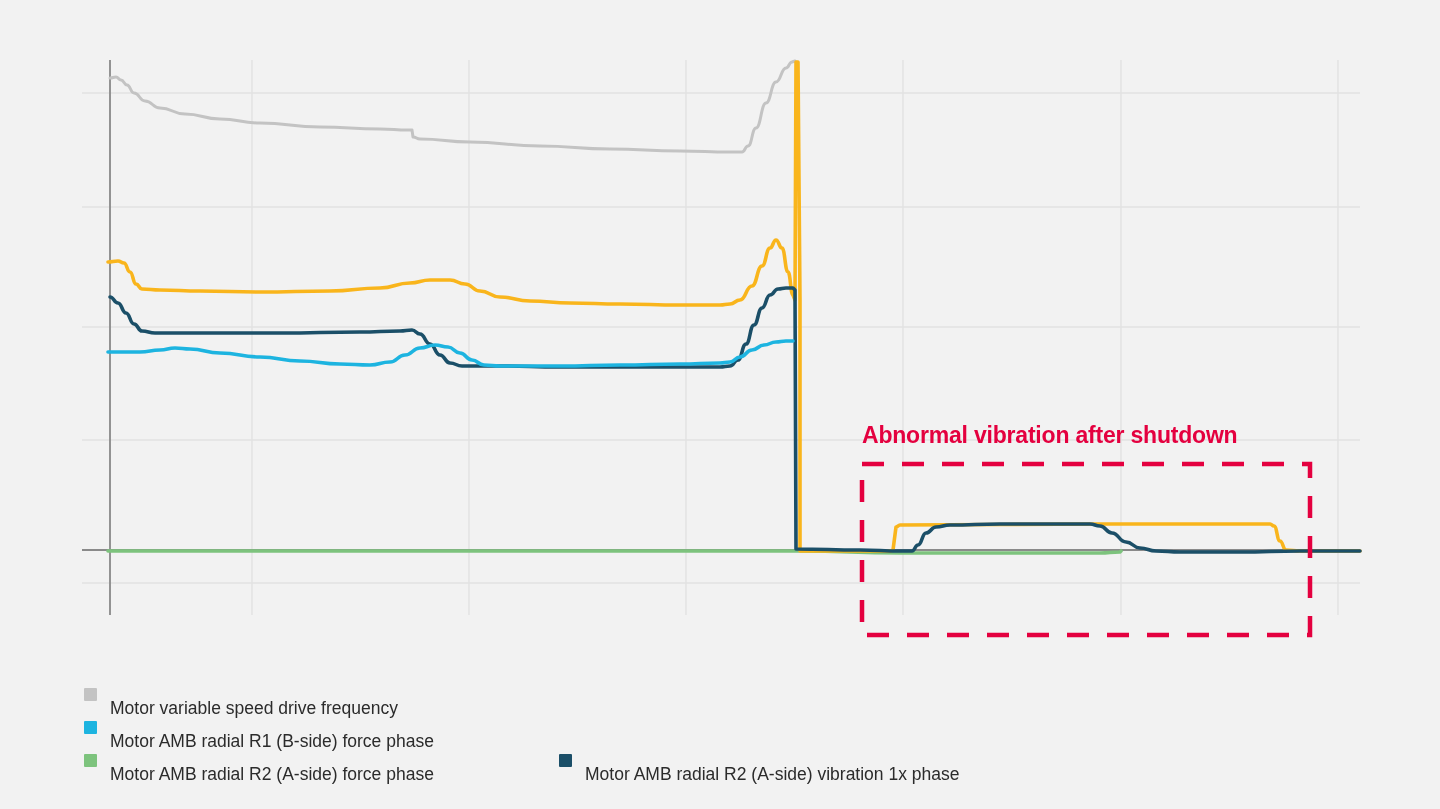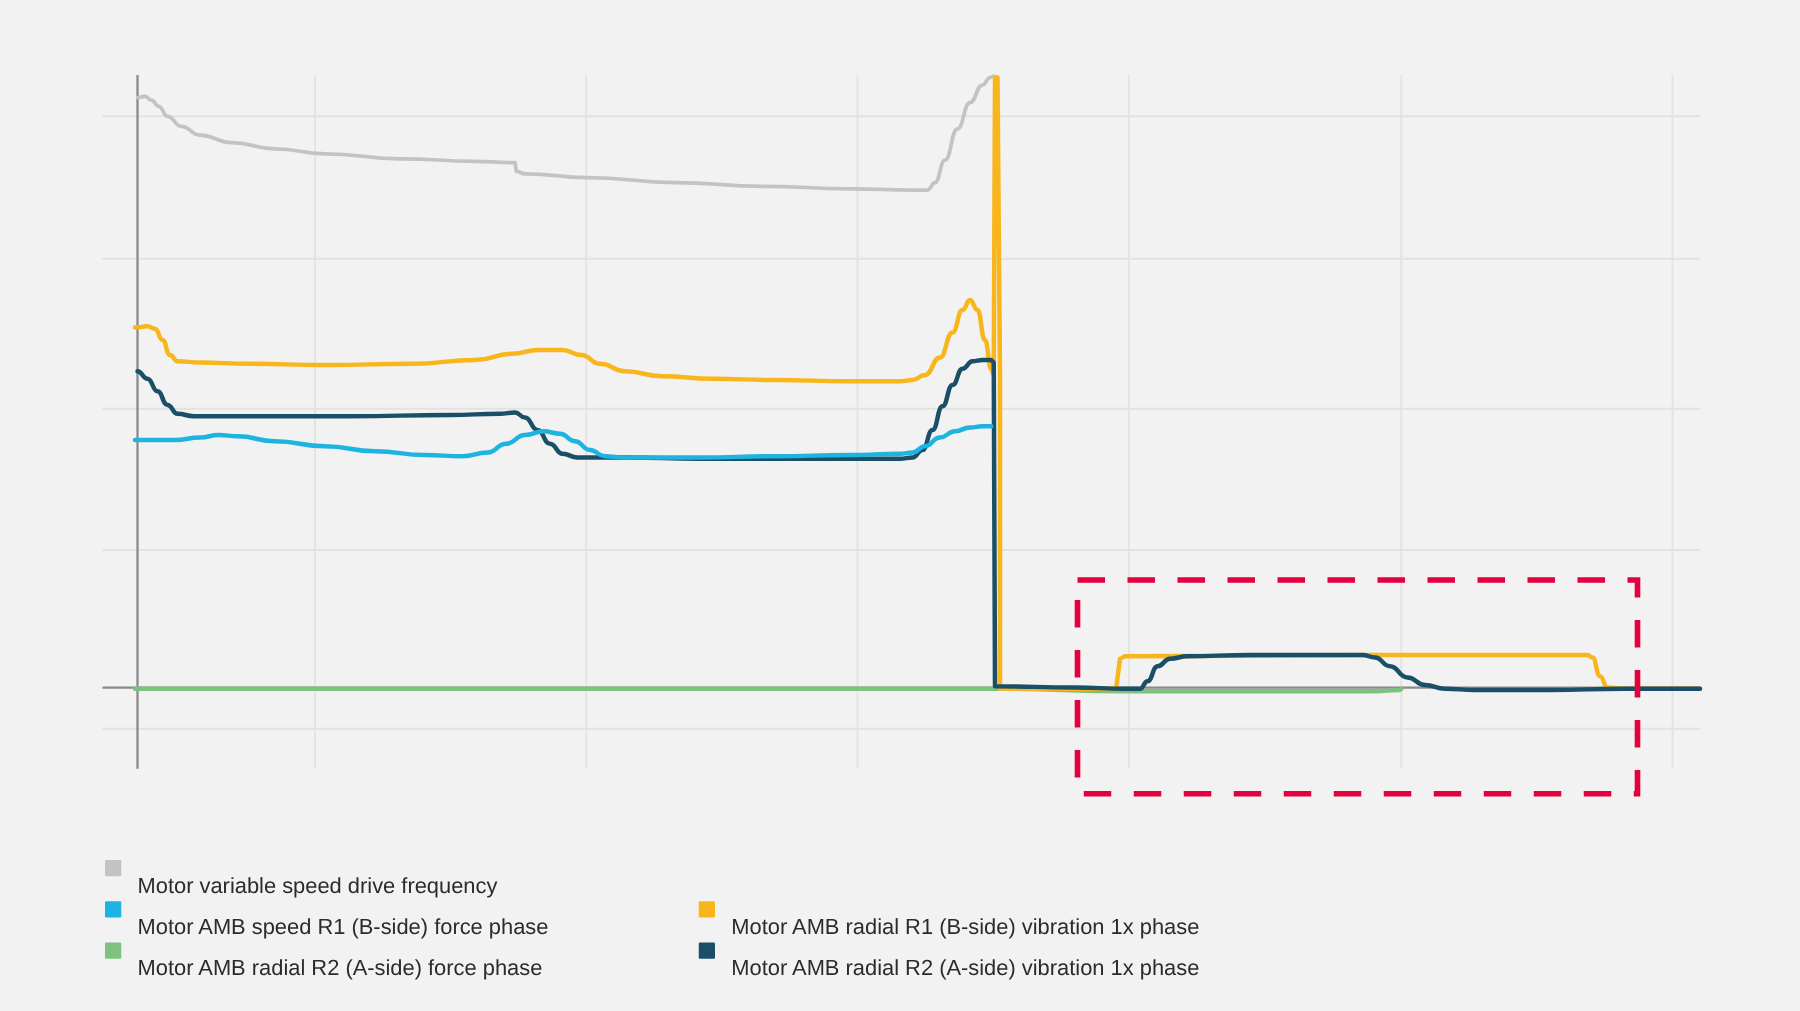--- a/index.html
+++ b/index.html
@@ -102,36 +102,33 @@
         <path d="M 108 551 C 254 551 254 551 400 551 C 600 551 600 551 800 551 C 850 551 850 553 900 553 C 950 553 950 553 1000 553 C 1050 553 1050 553 1100 553 C 1110 553 1110 552 1120 552 L 1121 551" fill="none" stroke="#7dc37d" stroke-width="3.6" stroke-linecap="round" stroke-linejoin="round"></path>
         <path d="M 108 262 C 113 262 113 261 118 261 C 121 261 121 263 124 263 C 127 263 127 272 130 272 C 133 272 133 284 136 284 C 139 284 139 289 142 289 C 151 289 151 290 160 290 C 180 290 180 291 200 291 C 230 291 230 292 260 292 C 295 292 295 291 330 291 C 355 291 355 288 380 288 C 395 288 395 283 410 283 C 420 283 420 280 430 280 C 440 280 440 280 450 280 C 457.5 280 457.5 284 465 284 C 472.5 284 472.5 291 480 291 C 490 291 490 297 500 297 C 515 297 515 301 530 301 C 550 301 550 303 570 303 C 595 303 595 304 620 304 C 650 304 650 305 680 305 C 700 305 700 305 720 305 C 725 305 725 304 730 304 C 735 304 735 300 740 300 C 746 300 746 286 752 286 C 757 286 757 266 762 266 C 766 266 766 248 770 248 C 773 248 773 240 776 240 C 779 240 779 248 782 248 C 785 248 785 272 788 272 C 790.5 272 790.5 295 793 295 L 795 300 L 796 62 L 798 62 L 800 300 L 800 551 C 845 551 845 551 890 551 L 893 550 L 896 527 C 898 527 898 525 900 525 C 1000 525 1000 524 1100 524 C 1175 524 1175 524 1250 524 C 1260 524 1260 524 1270 524 C 1272 524 1272 526 1274 526 C 1277 526 1277 541 1280 541 C 1283 541 1283 550 1286 550 C 1293 550 1293 551 1300 551 C 1320 551 1320 551 1340 551 C 1350 551 1350 551 1360 551" fill="none" stroke="#f9b51c" stroke-width="3.6" stroke-linecap="round" stroke-linejoin="round"></path>
         <path d="M 110 297 C 114 297 114 303 118 303 C 122 303 122 313 126 313 C 130 313 130 324 134 324 C 138 324 138 331 142 331 C 148.5 331 148.5 333 155 333 C 177.5 333 177.5 333 200 333 C 240 333 240 333 280 333 C 320 333 320 332 360 332 C 380 332 380 331 400 331 C 406 331 406 330 412 330 C 416 330 416 334 420 334 C 425 334 425 344 430 344 C 435 344 435 355 440 355 C 445 355 445 363 450 363 C 456 363 456 366 462 366 C 481 366 481 366 500 366 C 530 366 530 367 560 367 C 590 367 590 367 620 367 C 650 367 650 367 680 367 C 700 367 700 367 720 367 C 725 367 725 366 730 366 C 734 366 734 360 738 360 C 742 360 742 344 746 344 C 750 344 750 325 754 325 C 758 325 758 308 762 308 C 766 308 766 295 770 295 C 774 295 774 289 778 289 C 782 289 782 288 786 288 C 789.5 288 789.5 288 793 288 L 795 290 L 796 549 C 828 549 828 550 860 550 C 880 550 880 551 900 551 C 906 551 906 551 912 551 C 915 551 915 545 918 545 C 922 545 922 533 926 533 C 931 533 931 527 936 527 C 943 527 943 525 950 525 C 975 525 975 524 1000 524 C 1030 524 1030 524 1060 524 C 1075 524 1075 524 1090 524 C 1095 524 1095 526 1100 526 C 1106 526 1106 533 1112 533 C 1119 533 1119 542 1126 542 C 1133 542 1133 548 1140 548 C 1148 548 1148 551 1156 551 C 1168 551 1168 552 1180 552 C 1210 552 1210 552 1240 552 C 1270 552 1270 551 1300 551 C 1320 551 1320 551 1340 551 C 1350 551 1350 551 1360 551" fill="none" stroke="#1b4f68" stroke-width="3.6" stroke-linecap="round" stroke-linejoin="round"></path>
         <path d="M 108 352 C 124 352 124 352 140 352 C 150 352 150 350 160 350 C 167.5 350 167.5 348 175 348 C 182.5 348 182.5 349 190 349 C 205 349 205 353 220 353 C 240 353 240 357 260 357 C 280 357 280 361 300 361 C 320 361 320 364 340 364 C 355 364 355 365 370 365 C 380 365 380 362 390 362 C 397.5 362 397.5 355 405 355 C 412.5 355 412.5 348 420 348 C 427.5 348 427.5 345 435 345 C 441.5 345 441.5 347 448 347 C 454 347 454 353 460 353 C 466 353 466 360 472 360 C 478 360 478 365 484 365 C 492 365 492 366 500 366 C 530 366 530 366 560 366 C 590 366 590 365 620 365 C 650 365 650 364 680 364 C 700 364 700 363 720 363 C 725 363 725 362 730 362 C 735 362 735 357 740 357 C 746 357 746 350 752 350 C 758 350 758 345 764 345 C 770 345 770 342 776 342 C 781 342 781 341 786 341 C 789.5 341 789.5 341 793 341" fill="none" stroke="#1db4e0" stroke-width="3.6" stroke-linecap="round" stroke-linejoin="round"></path>
       </g>
     <g id="annotation-box-layer">
         <rect x="862" y="464" width="448" height="171" fill="none" stroke="#e4003f" stroke-width="4.5" stroke-dasharray="22 18"></rect>
       </g>
   </svg>
 
+  <div class="annotation-label">Abnormal vibration after shutdown</div>
 
   <div id="legend">
       <div class="legend-row">
         <div class="legend-col col-left">
           <span class="legend-swatch" style="background: rgb(195, 195, 195);"></span>
           <span class="legend-text">Motor variable speed drive frequency</span>
         </div>
       </div>
       <div class="legend-row">
         <div class="legend-col col-left">
           <span class="legend-swatch" style="background: rgb(29, 180, 224);"></span>
-          <span class="legend-text">Motor AMB speed R1 (B-side) force phase</span>
-        </div>
-        <div class="legend-col">
-          <span class="legend-swatch" style="background: rgb(249, 181, 28);"></span>
-          <span class="legend-text">Motor AMB radial R1 (B-side) vibration 1x phase</span>
+          <span class="legend-text">Motor AMB radial R1 (B-side) force phase</span>
         </div>
       </div>
       <div class="legend-row">
         <div class="legend-col col-left">
           <span class="legend-swatch" style="background: rgb(125, 195, 125);"></span>
           <span class="legend-text">Motor AMB radial R2 (A-side) force phase</span>
         </div>
         <div class="legend-col">
           <span class="legend-swatch" style="background: rgb(27, 79, 104);"></span>
           <span class="legend-text">Motor AMB radial R2 (A-side) vibration 1x phase</span>

